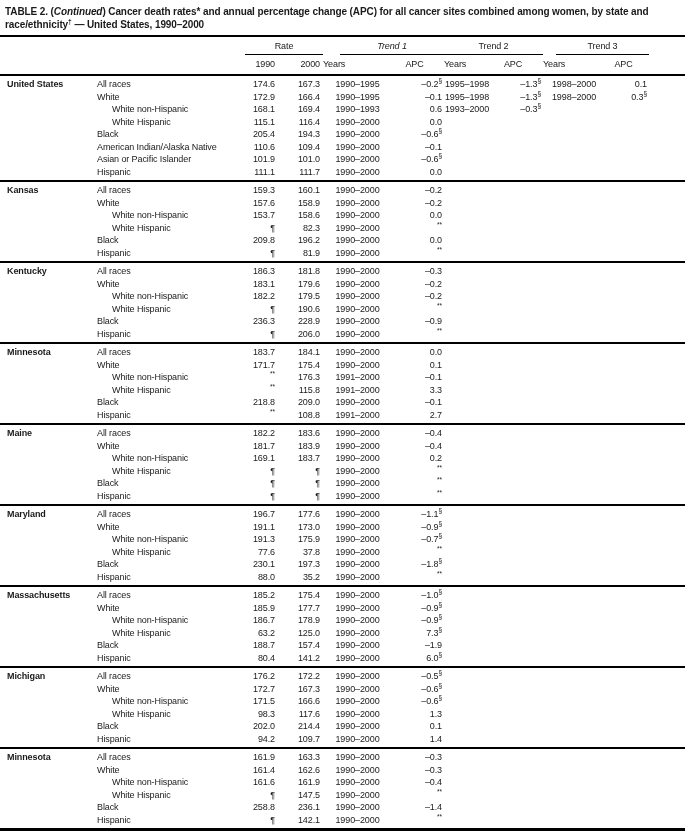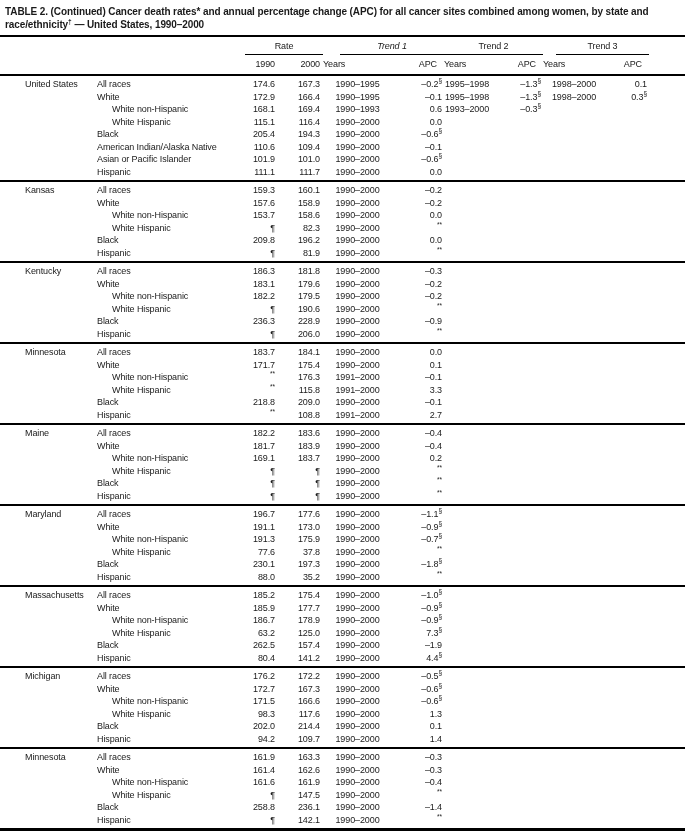--- a/index.html
+++ b/index.html
@@ -6,40 +6,40 @@
   body{
     width:685px;height:834px;overflow:hidden;
     color:#1a1a1a;
     font-family:"Liberation Sans", sans-serif;
   }
   .title{
     font-weight:bold;font-size:10px;line-height:13px;letter-spacing:-0.1px;
     padding:5px 6px 4px 5px;
     border-bottom:2px solid #000;
   }
-  .italic{}
+  .italic{font-style:italic;}
   sup{font-size:6.5px;line-height:0;letter-spacing:0;}
   table{
     width:685px;border-collapse:collapse;table-layout:fixed;
     font-size:9px;letter-spacing:-0.1px;
     border-bottom:3px solid #000;
   }
   th,td{
     font-weight:normal;padding:0;vertical-align:bottom;
     line-height:12.5px;white-space:nowrap;font-size:9px;
   }
   .grp-row th{padding-top:3px;}
   .grule{border-bottom:1px solid #000;text-align:center;padding-bottom:1px;}
   .g-t1{margin-left:17px;font-style:italic;}
   .g-t3{margin-left:13px;}
   .sub-row th{padding:3px 0 4px;border-bottom:2px solid #000;}
   .sub-row .num{text-align:right;padding-right:3px;}
   .sub-row .yrs{text-align:left;}
-  .sub-row .apc{text-align:right;padding-right:7px;}
-  td.c-state{padding-left:25px;}
+  .sub-row .apc{padding-right:7px;}
+  td.c-state{padding-left:7px;font-weight:bold;}
   td.c-race{padding-left:7px;margin-top:9px;}
   td.c-race.ind{padding-left:22px;}
   td.c-num{text-align:right;padding-right:3px;}
   td.c-yrs{text-align:center;}
   td.c-apc{text-align:right;padding-right:2px;}
   tbody.section{border-top:2px solid #000;}
   tbody.section tr:first-child td{padding-top:2px;}
   tbody.section tr:last-child td{padding-bottom:2px;}
 </style>
 </head>
@@ -648,37 +648,37 @@
         <td class="c-apc"><span>7.3</span><sup>§</sup></td>
         <td class="c-yrs"></td>
         <td class="c-apc"><span></span><sup></sup></td>
         <td class="c-yrs"></td>
         <td class="c-apc"><span></span><sup></sup></td>
         <td class="c-fill"></td>
       </tr>
       <tr>
         <td class="c-state"></td>
         <td class="c-race">Black</td>
-        <td class="c-num"><span>262.5</span><sup></sup></td>
+        <td class="c-num"><span>188.7</span><sup></sup></td>
         <td class="c-num"><span>157.4</span><sup></sup></td>
         <td class="c-yrs">1990–2000</td>
         <td class="c-apc"><span>–1.9</span><sup></sup></td>
         <td class="c-yrs"></td>
         <td class="c-apc"><span></span><sup></sup></td>
         <td class="c-yrs"></td>
         <td class="c-apc"><span></span><sup></sup></td>
         <td class="c-fill"></td>
       </tr>
       <tr>
         <td class="c-state"></td>
         <td class="c-race">Hispanic</td>
         <td class="c-num"><span>80.4</span><sup></sup></td>
         <td class="c-num"><span>141.2</span><sup></sup></td>
         <td class="c-yrs">1990–2000</td>
-        <td class="c-apc"><span>4.4</span><sup>§</sup></td>
+        <td class="c-apc"><span>6.0</span><sup>§</sup></td>
         <td class="c-yrs"></td>
         <td class="c-apc"><span></span><sup></sup></td>
         <td class="c-yrs"></td>
         <td class="c-apc"><span></span><sup></sup></td>
         <td class="c-fill"></td>
       </tr>
     </tbody>
     <tbody class="section">
       <tr>
         <td class="c-state">Michigan</td>

